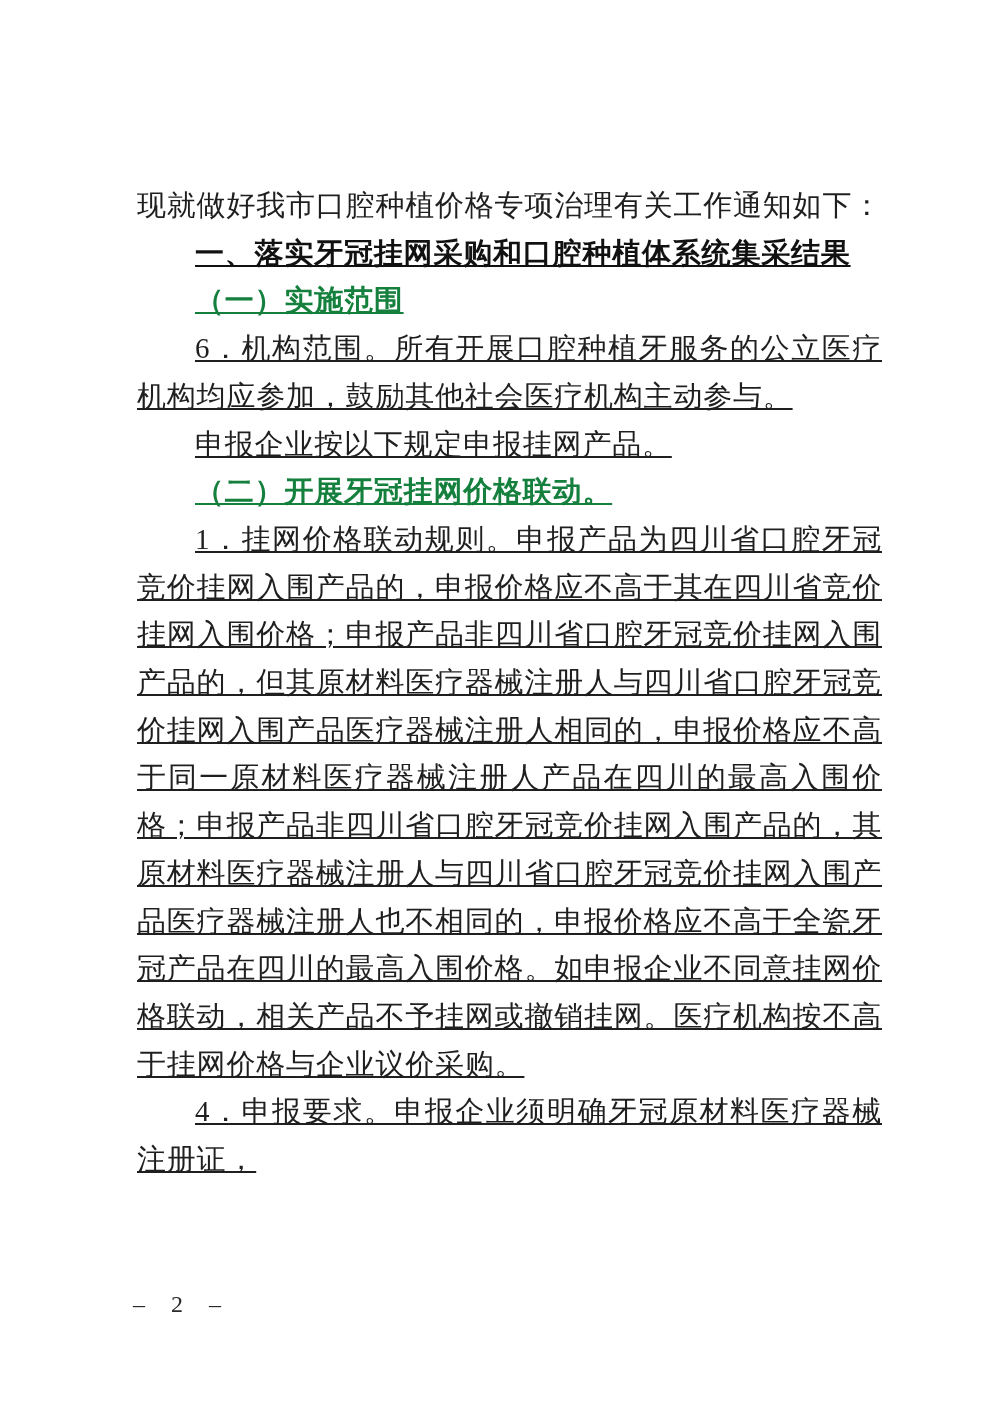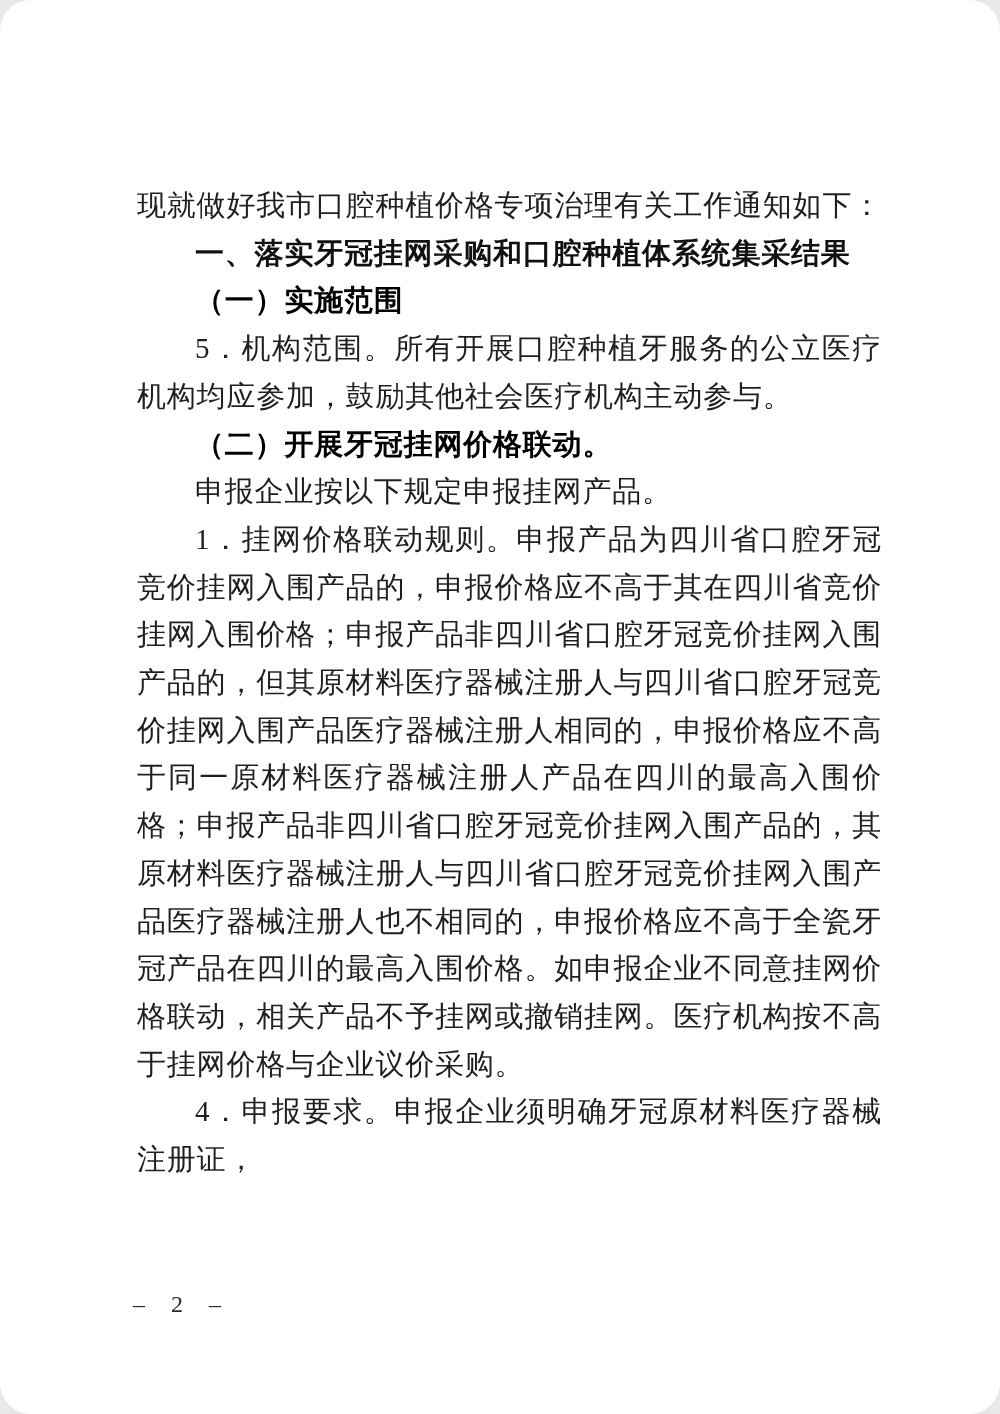--- a/index.html
+++ b/index.html
@@ -6,63 +6,62 @@
   html, body { background: #e9e9e9; }
   .page {
     position: relative;
     width: 1000px;
     height: 1414px;
     margin: 0 auto;
     background: #ffffff;
     color: #1c1c1c;
     font-family: "Liberation Serif", "DejaVu Serif", serif;
     overflow: hidden;
-    border-radius: 31px;
   }
   .doc-body {
     position: absolute;
     left: 137px;
     top: 182px;
     width: 745px;
   }
   .para {
     font-size: 29px;
     line-height: 47.7px;
     letter-spacing: 0.8px;
     text-align: justify;
     color: #1f1f1f;
   }
-  .para.indent { text-indent: 2em; }
+  .para.indent { text-indent: 2em; text-decoration: underline; }
   .para.heading-black {
     font-family: "Liberation Sans", "DejaVu Sans", sans-serif;
     font-weight: bold;
     color: #111111;
   }
   .para.heading-kai {
     font-weight: bold;
-    color: #000000;
+    color: #15803d;
   }
   .page-footer {
     position: absolute;
     left: 133px;
     top: 1291px;
     font-size: 24px;
     letter-spacing: 10px;
     color: #2a2a2a;
     font-family: "Liberation Serif", "DejaVu Serif", serif;
   }
 </style>
 </head>
 <body>
 
 <div class="page">
   <div class="doc-body" id="doc-body">
       <p class="para body">现就做好我市口腔种植价格专项治理有关工作通知如下：</p>
       <p class="para heading-black indent">一、落实牙冠挂网采购和口腔种植体系统集采结果</p>
       <p class="para heading-kai indent">（一）实施范围</p>
-      <p class="para body indent">5．机构范围。所有开展口腔种植牙服务的公立医疗机构均应参加，鼓励其他社会医疗机构主动参与。</p>
+      <p class="para body indent">6．机构范围。所有开展口腔种植牙服务的公立医疗机构均应参加，鼓励其他社会医疗机构主动参与。</p>
+      <p class="para body indent">申报企业按以下规定申报挂网产品。</p>
       <p class="para heading-kai indent">（二）开展牙冠挂网价格联动。</p>
-      <p class="para body indent">申报企业按以下规定申报挂网产品。</p>
       <p class="para body indent">1．挂网价格联动规则。申报产品为四川省口腔牙冠竞价挂网入围产品的，申报价格应不高于其在四川省竞价挂网入围价格；申报产品非四川省口腔牙冠竞价挂网入围产品的，但其原材料医疗器械注册人与四川省口腔牙冠竞价挂网入围产品医疗器械注册人相同的，申报价格应不高于同一原材料医疗器械注册人产品在四川的最高入围价格；申报产品非四川省口腔牙冠竞价挂网入围产品的，其原材料医疗器械注册人与四川省口腔牙冠竞价挂网入围产品医疗器械注册人也不相同的，申报价格应不高于全瓷牙冠产品在四川的最高入围价格。如申报企业不同意挂网价格联动，相关产品不予挂网或撤销挂网。医疗机构按不高于挂网价格与企业议价采购。</p>
       <p class="para body indent">4．申报要求。申报企业须明确牙冠原材料医疗器械注册证，</p>
     </div>
   <div class="page-footer">– 2 –</div>
 </div>
 
 </body></html>

